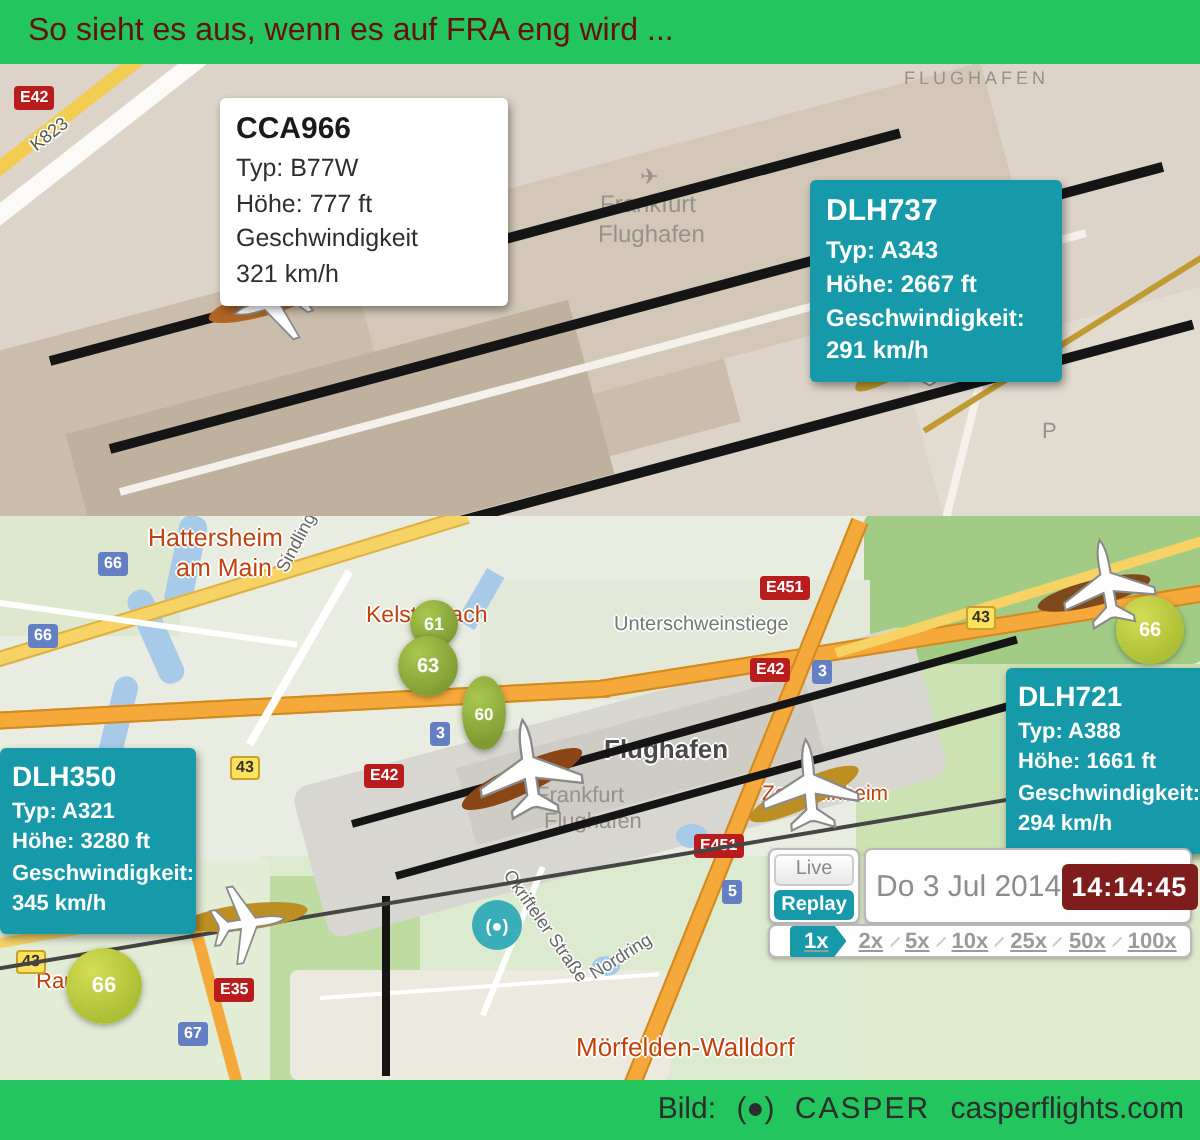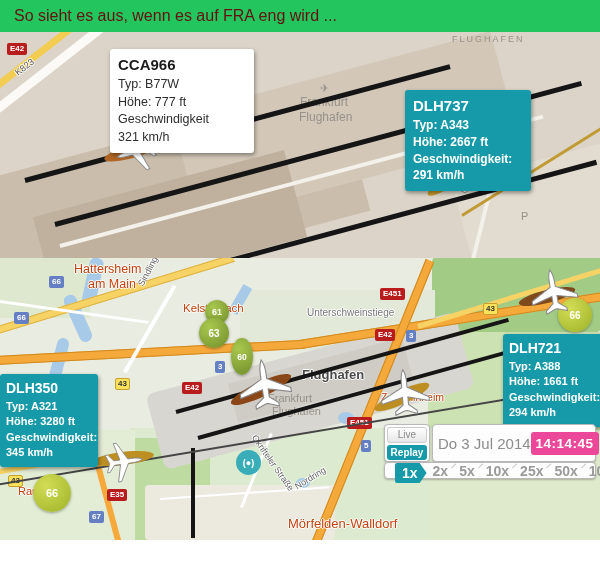--- a/index.html
+++ b/index.html
@@ -54,24 +54,24 @@
 
   
   .panel-box{position:absolute;background:#fdfdfd;border:1px solid #b9b9b9;border-radius:4px;
              box-shadow:0 1px 2px rgba(0,0,0,.25);z-index:10;}
   .btn-live{margin:2px;height:14px;border:1px solid #ccc;border-radius:3px;background:linear-gradient(#fff,#e7e7e7);
             color:#8a8a8a;font-size:10px;text-align:center;line-height:14px;}
   .btn-replay{margin:1px 2px 2px;height:15px;border-radius:3px;background:#1699a8;
             color:#fff;font-size:10px;font-weight:bold;text-align:center;line-height:15px;}
   .datebox{display:flex;align-items:center;padding:0 5px;}
   .date-txt{flex:1;font-size:15px;color:#8c8c8c;white-space:nowrap;}
-  .time-chip{background:#ec4899;color:#fff;font-weight:bold;font-size:13.5px;
+  .time-chip{background:#7f1d1d;color:#fff;font-weight:bold;font-size:13.5px;
              border-radius:3px;padding:4px 5px;letter-spacing:.5px;}
   .vdiv{width:1px;height:20px;background:#ddd;margin:0 4px;}
-  .speedbar{display:flex;align-items:flex-start;font-size:14px;color:#9a9a9a;padding:0 4px;}
+  .speedbar{display:flex;align-items:center;font-size:11px;color:#9a9a9a;padding:0 4px;text-decoration:underline;}
   .stepmark{width:1px;height:8px;background:#aaa;margin:0 4px 0 2px;}
   .sp{padding:0 4px;font-weight:bold;color:#9a9a9a;}
   .sp.sel{background:#1699a8;color:#fff;padding:2px 9px 2px 7px;margin-right:2px;
           clip-path:polygon(0 0,78% 0,100% 50%,78% 100%,0 100%);border-radius:2px;}
   .chev{width:5px;height:5px;border-right:1px solid #ccc;border-top:1px solid #ccc;
         transform:rotate(45deg);margin:0 1px;}
 
   
   .weather{position:absolute;left:384px;top:486px;width:208px;height:47px;border-radius:5px;z-index:10;
            background:linear-gradient(100deg,#1699a8 0 40%,#17171c 40.5% 100%);
@@ -286,14 +286,22 @@
     <span class="sp">10x</span>
       <span class="chev"></span>
     <span class="sp">25x</span>
       <span class="chev"></span>
     <span class="sp">50x</span>
       <span class="chev"></span>
     <span class="sp">100x</span>
   </div>
 
 
+  <div class="bar" style="top:540px;height:30px">
+    <div class="ftr">
+      <span>Bild:</span>
+      <span>(●)</span>
+      <span class="brand">CASPER</span>
+      <span>casperflights.com</span>
+    </div>
+  </div>
 
 </div>
 
 </body></html>

